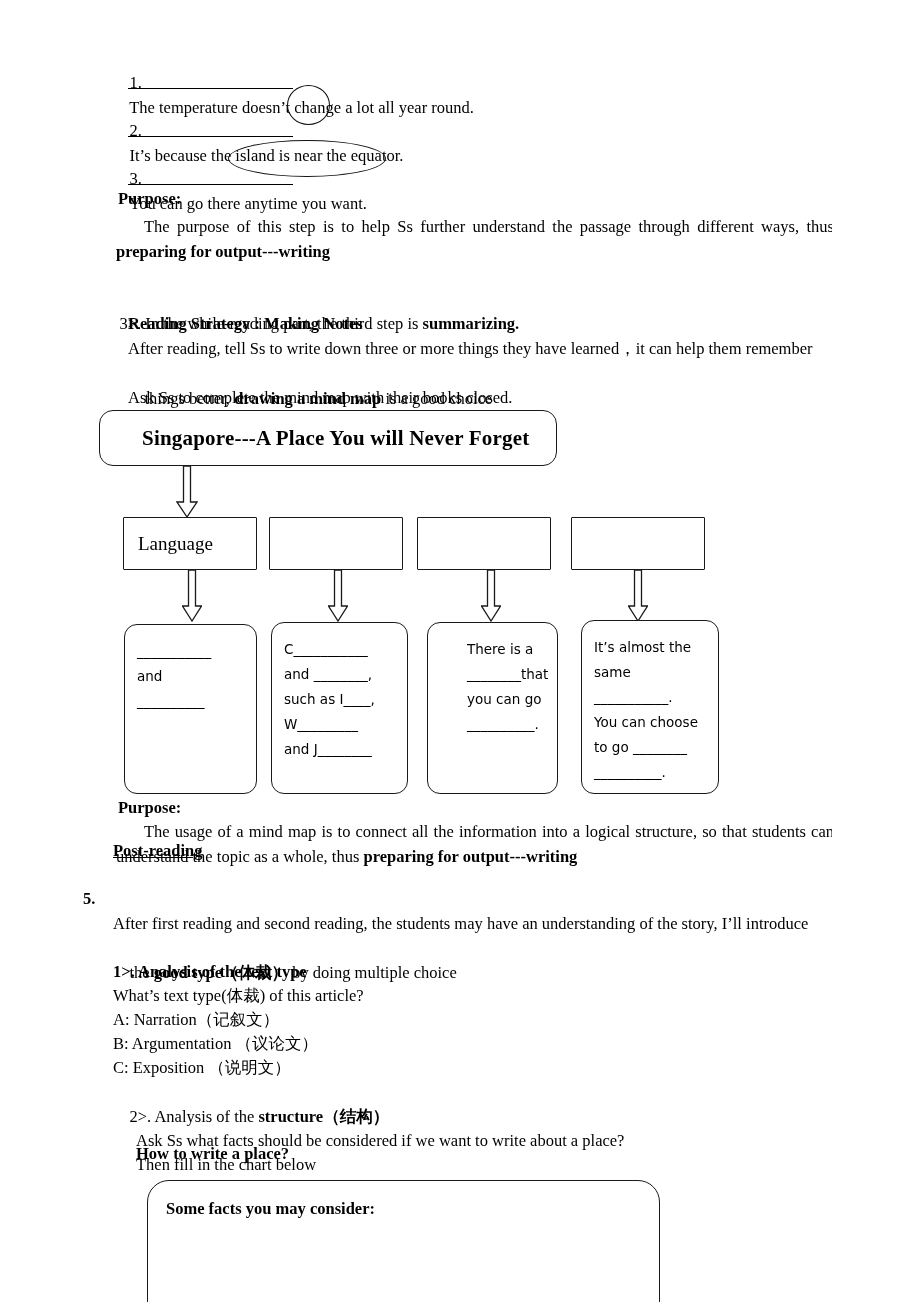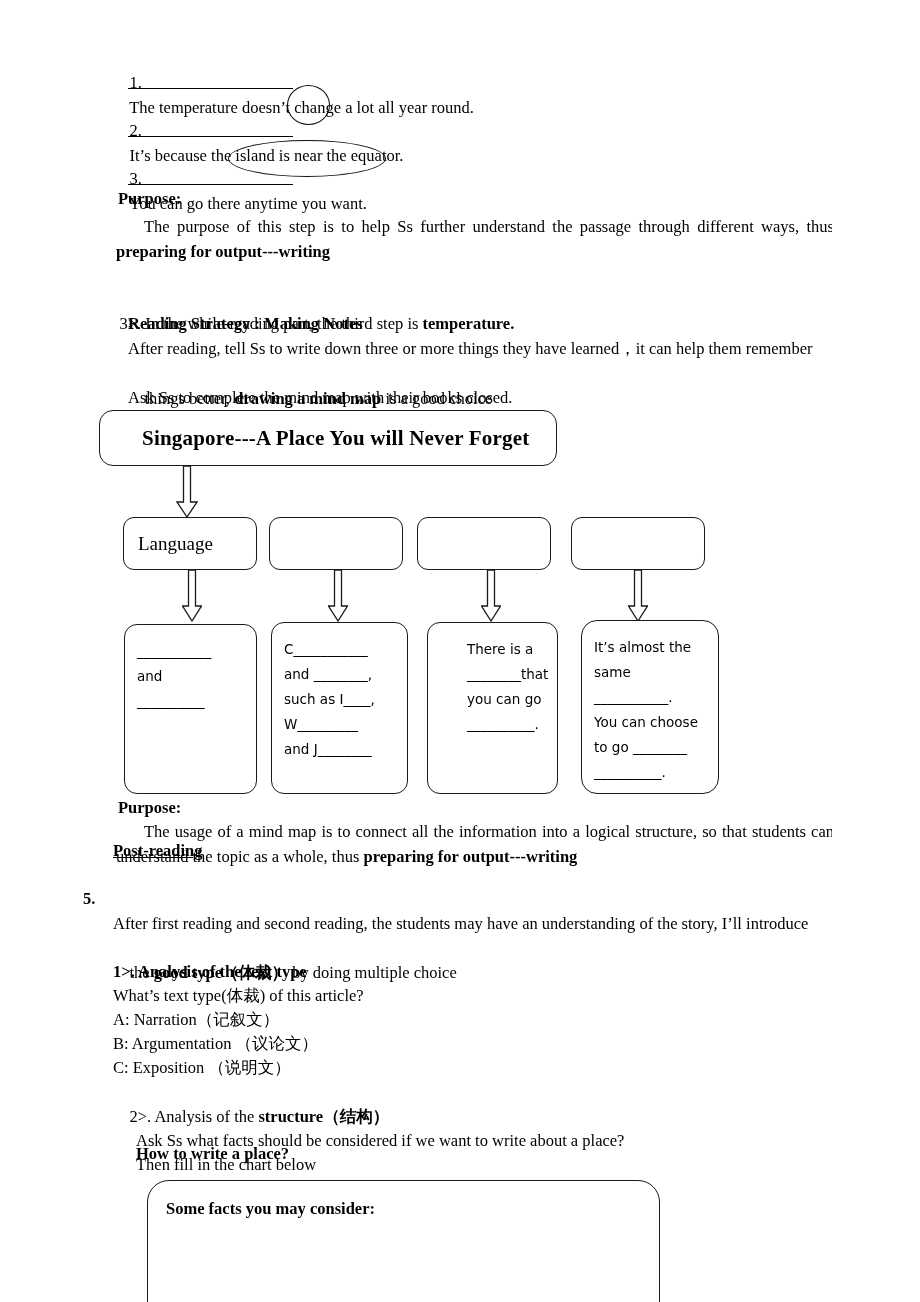--- a/index.html
+++ b/index.html
@@ -61,21 +61,21 @@
     align-items: center;
     padding-left: 8px;
   }
   .box-title span {
     font-weight: bold;
     font-size: 21px;
     padding-left: 34px;
     letter-spacing: .2px;
   }
   .box-node {
-    border-radius: 11px;
+    border-radius: 1px;
     display: flex;
     align-items: center;
   }
   .box-node span {
     font-size: 19px;
     padding-left: 14px;
   }
   .box-leaf {
     border-radius: 13px;
     padding: 14px 10px 8px 12px;
@@ -129,21 +129,21 @@
   <div class="annot" style="left:228px; top:140px; width:156px; height:35px;"></div>
   <div class="rule" style="left:128px; top:184px; width:165px;"></div>
 
   <div class="t b" style="left:118px; top:186px;">Purpose:</div>
 
   <div class="t just" style="left:116px; top:214px; width:718px;">
     <span style="display:inline-block; width:28px;"></span><span>The purpose of this step is to help Ss further understand the passage through different ways, thus </span><span class="b">preparing for output---writing</span>
   </div>
 
   <div class="t" style="left:103px; top:286px;">
-    <span>3&gt;. In the while-reading part, the third step is </span><span class="b">temperature.</span>
+    <span>3&gt;. In the while-reading part, the third step is </span><span class="b">summarizing.</span>
   </div>
 
   <div class="t b" style="left:128px; top:311px;">Reading Strategy : Making Notes</div>
 
   <div class="t" style="left:128px; top:361px;">
     <span>things better, </span><span class="b">drawing a mind map</span><span> is a good choice</span>
   </div>
 
   <div class="t" style="left:128px; top:336px;">After reading, tell Ss to write down three or more things they have learned，it can help them remember</div>
 
@@ -197,21 +197,21 @@
     <div class="ln">and J________</div>
   </div>
 
   <div class="box box-leaf" style="left:427px; top:622px; width:131px; height:172px;padding-left:39px;">
     <div class="ln">There is a</div>
     <div class="ln">________that</div>
     <div class="ln">you can go</div>
     <div class="ln">__________.</div>
   </div>
 
-  <div class="box box-leaf" style="left:581px; top:620px; width:138px; height:174px;border-radius:16px;">
+  <div class="box box-leaf" style="left:581px; top:620px; width:138px; height:174px;">
     <div class="just2" style="width:114px;">It’s almost the</div>
     <div class="ln">same</div>
     <div class="ln">___________.</div>
     <div class="ln">You can choose</div>
     <div class="ln">to go ________</div>
     <div class="ln">__________.</div>
   </div>
 
   <div class="t b" style="left:118px; top:795px;">Purpose:</div>
 

